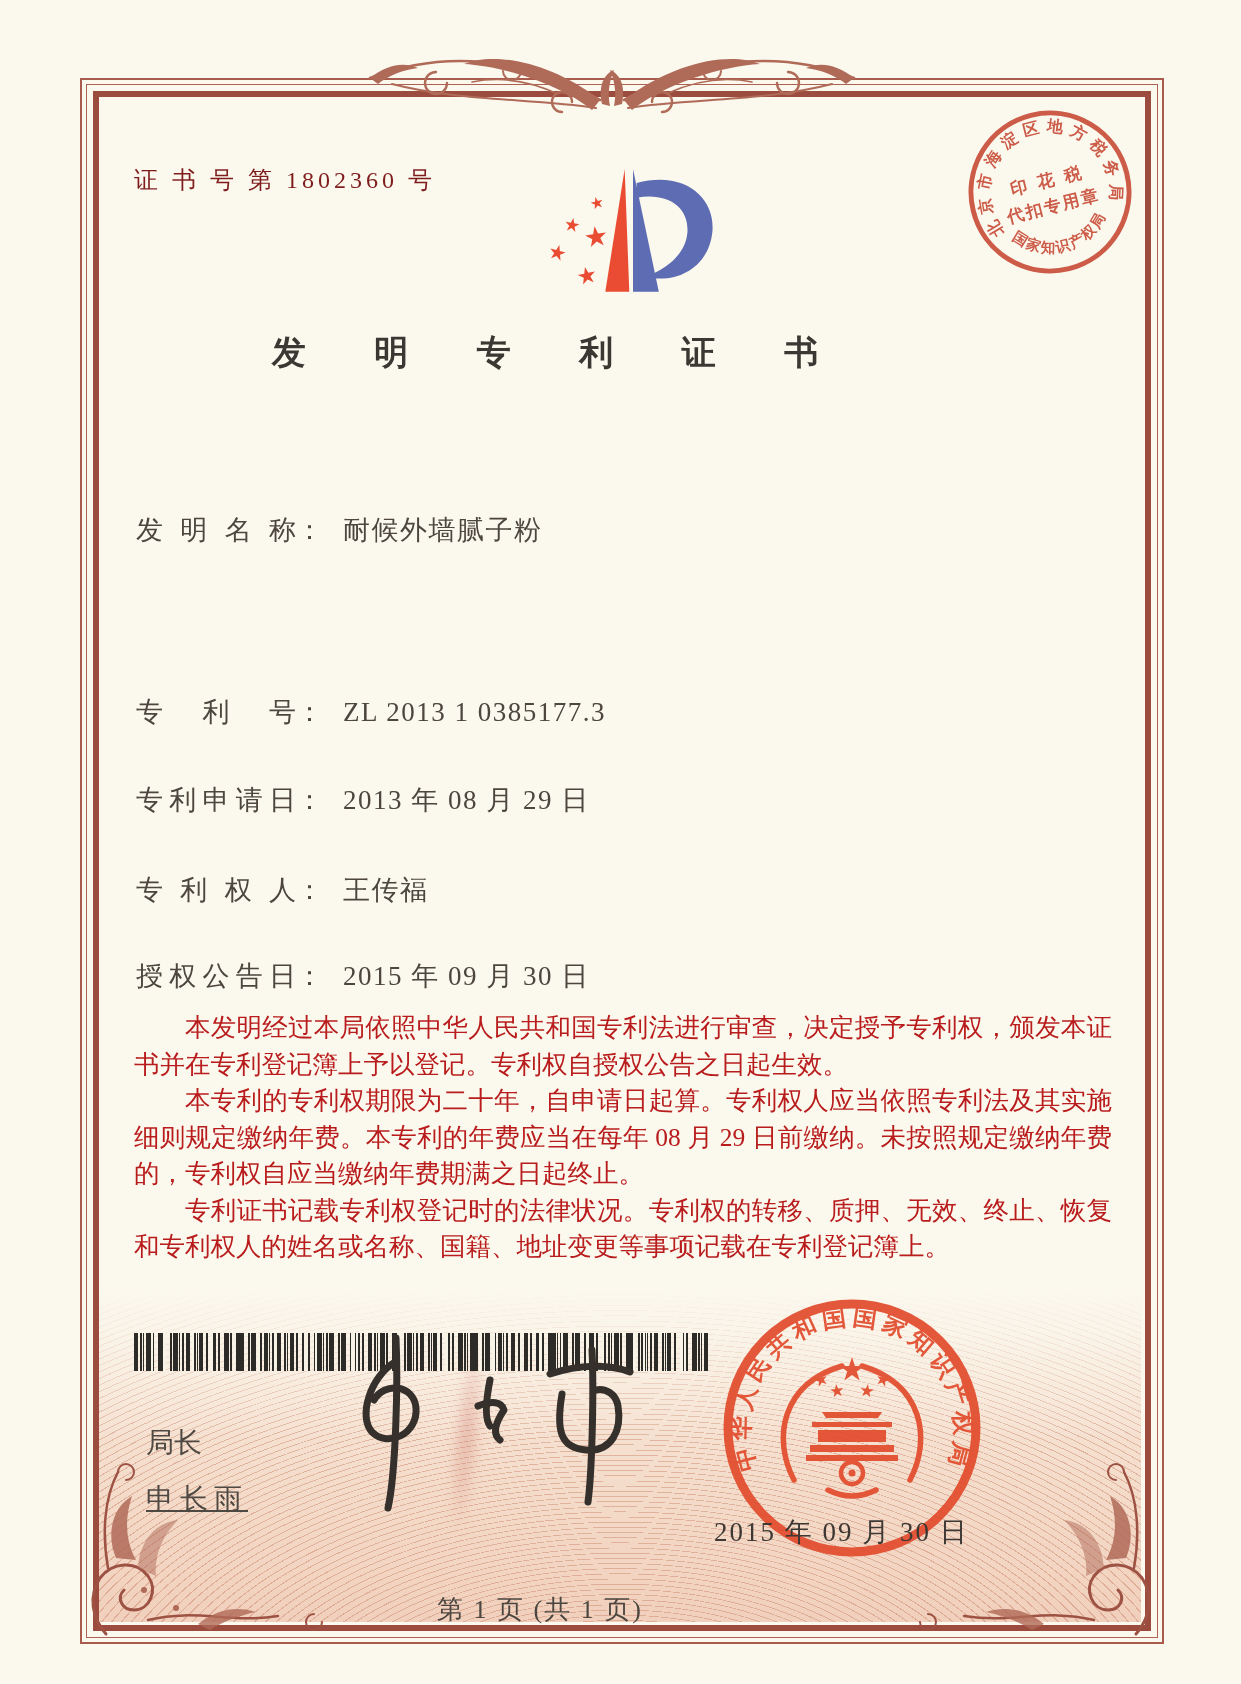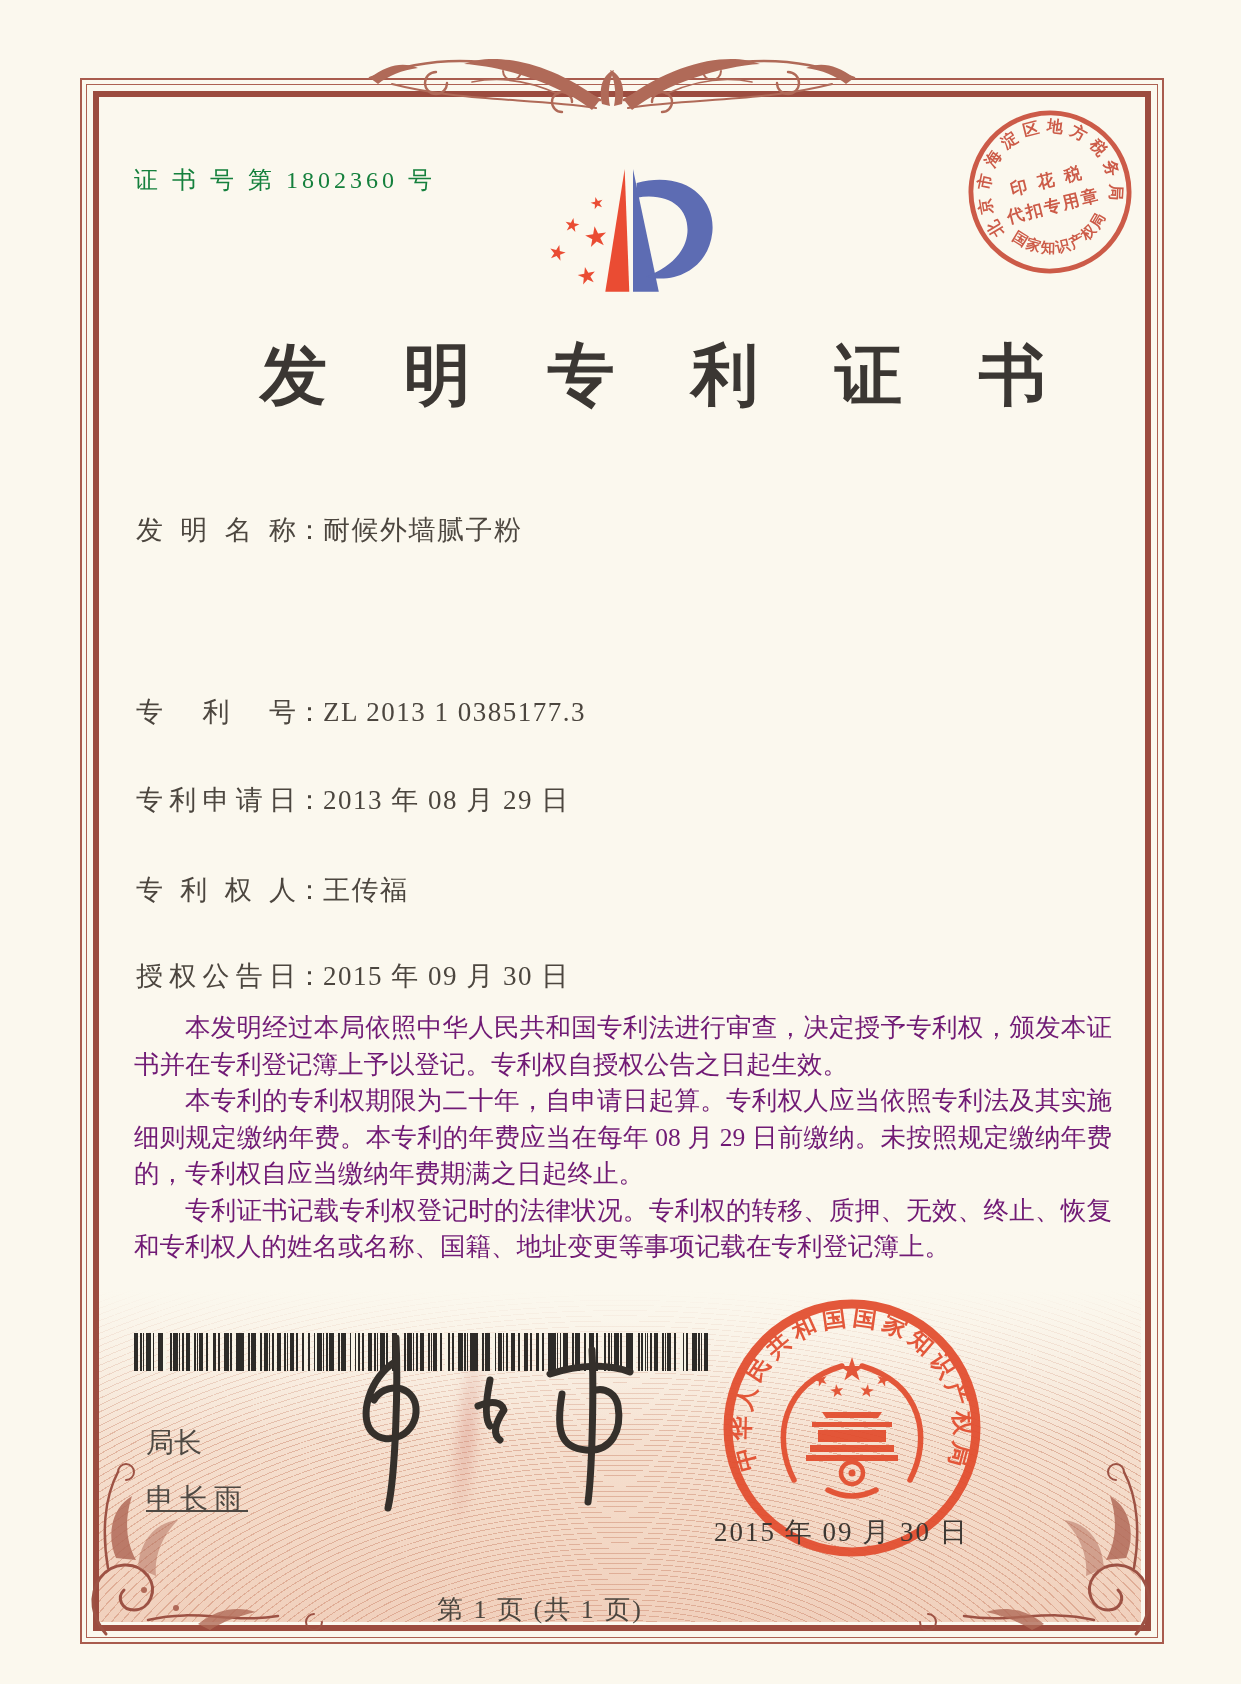--- a/index.html
+++ b/index.html
@@ -21,33 +21,33 @@
         rgba(198,122,94,.42) 0 1.4px, rgba(198,122,94,0) 1.4px 9px),
       linear-gradient(180deg, rgba(246,228,214,.55) 0%, rgba(243,215,196,.95) 70%, rgba(240,206,186,.95) 100%);
   }
   .guilloche:after{content:""; position:absolute; inset:0;
       background:linear-gradient(180deg,#fbf8ee 0,rgba(251,248,238,0) 150px);}
   .stray-mark{position:absolute; left:452px; top:1335px; width:30px; height:200px;
       background:radial-gradient(closest-side, rgba(205,120,108,.38), rgba(205,120,108,0));
       border-radius:50%; filter:blur(5px); transform:rotate(6deg);}
   
   .cert-no{position:absolute; left:134px; top:164px; font-size:24px;
-      letter-spacing:4px; color:#15803d;}
+      letter-spacing:4px; color:#7f1d1d;}
   .title{position:absolute; left:260px; top:330px; width:600px; text-align:center;
-      font-size:67px; font-weight:bold; letter-spacing:30px; color:#3b3733;
+      font-size:34px; font-weight:bold; letter-spacing:30px; color:#3b3733;
       white-space:nowrap;}
   
   .field{position:absolute; left:136px; font-size:27px; color:#4c463f; white-space:nowrap;}
   .flabel{display:inline-block; width:160px; text-align:justify; text-align-last:justify;
       vertical-align:bottom;}
   .fcolon{display:inline-block;}
-  .fvalue{margin-left:0; letter-spacing:1.5px;text-align:center;}
+  .fvalue{margin-left:20px; letter-spacing:1.5px;text-align:center;}
   
   .body-text{position:absolute; left:134px; top:1010px; width:978px;
-      font-size:25.5px; line-height:36.5px; text-align:justify; color:#701a75;}
+      font-size:25.5px; line-height:36.5px; text-align:justify; color:#b91c1c;}
   .body-text p{margin:0; text-indent:2em;}
   
   .barcode{position:absolute; left:134px; top:1333px; width:574px; height:38px;
     background-image:
       repeating-linear-gradient(90deg, rgba(251,248,238,0) 0 29px, #f7f3e6 29px 32px, rgba(251,248,238,0) 32px 47px),
       repeating-linear-gradient(90deg, rgba(251,248,238,0) 0 17px, #f7f3e6 17px 19px, rgba(251,248,238,0) 19px 41px),
       repeating-linear-gradient(90deg,#2d2b28 0 4px, rgba(0,0,0,0) 4px 13px),
       repeating-linear-gradient(90deg,#2d2b28 0 2px, rgba(0,0,0,0) 2px 6px),
       repeating-linear-gradient(90deg,#2d2b28 0 1px, rgba(0,0,0,0) 1px 9px);
   }

